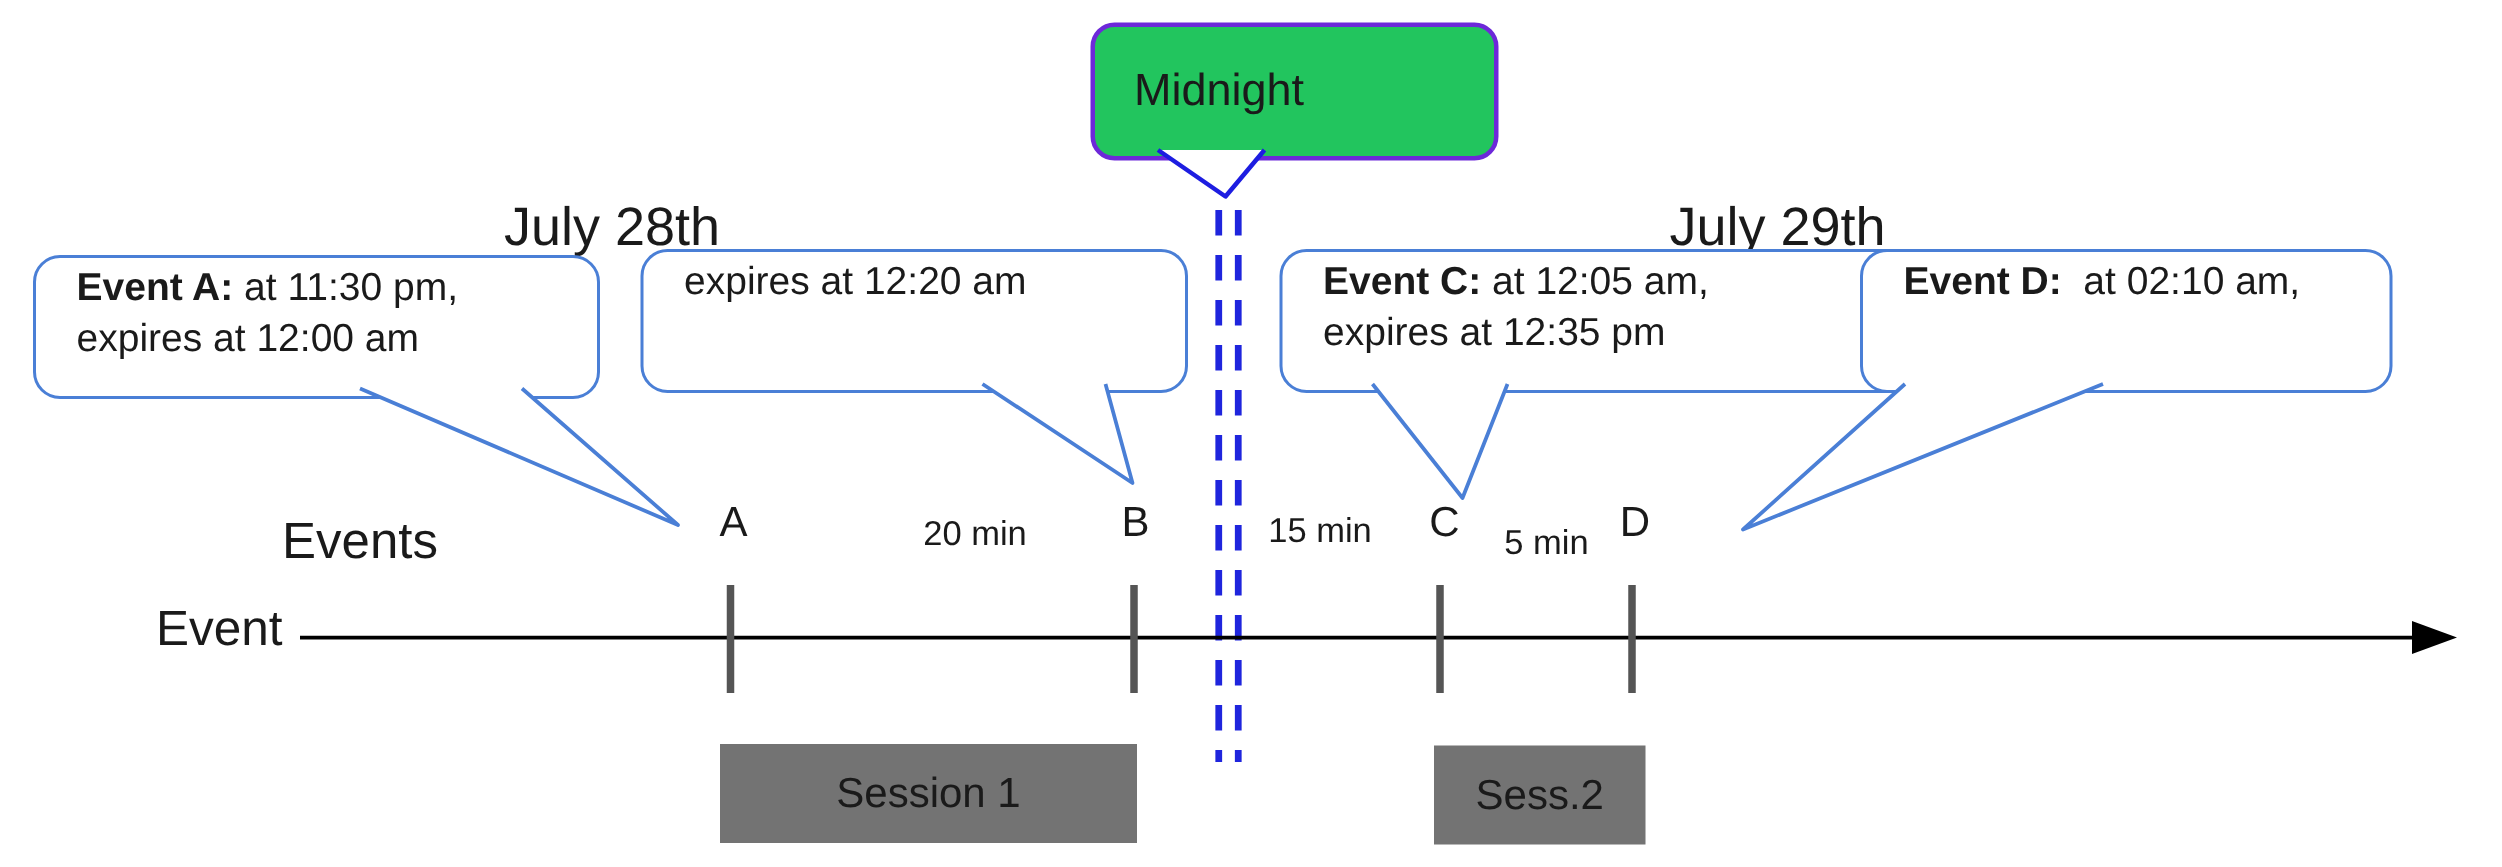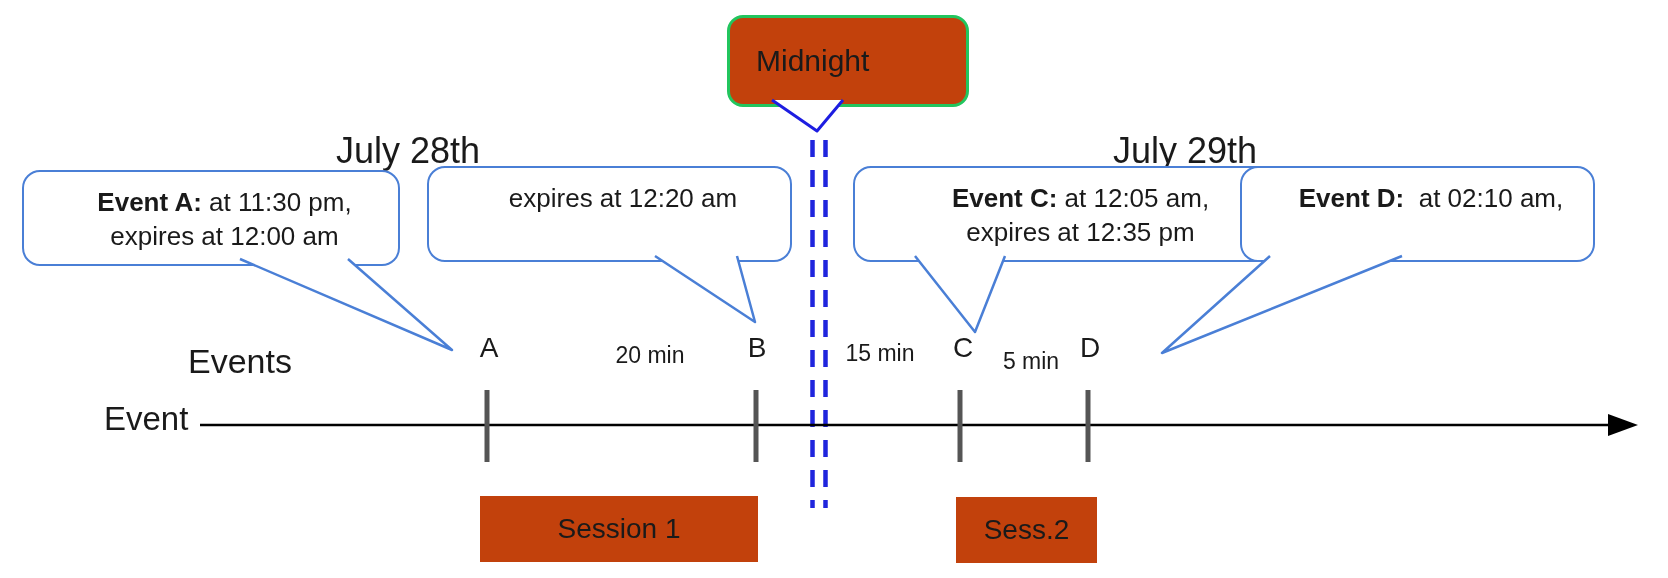--- a/index.html
+++ b/index.html
@@ -18,67 +18,66 @@
     position: absolute;
     font-size: 36px;
     color: #1a1a1a;
     text-align: center;
     white-space: nowrap;
     margin-top: 28px;
   }
   .midnight-bubble {
     position: absolute;
     left: 727px; top: 15px;
-    width: 242px; height: 92px;
-    background: #c2410c;
-    border: 3px solid #22c55e;
+    width: 272px; height: 92px;
+    background: #22c55e;
+    border: 3px solid #6d28d9;
     border-radius: 16px;
     box-sizing: border-box;
     display: flex;
     align-items: center;
     z-index: 1;
   }
   .midnight-bubble .txt {
     font-size: 30px;
     color: #1a1a1a;
     padding-left: 26px;
     white-space: pre;
   }
   .event-bubble {
     position: absolute;
     top: 170px;
     height: 96px;
     background: #ffffff;
     border: 2.5px solid #4a7fd6;
     border-radius: 18px;
     box-sizing: border-box;
-    padding: 13px 0 0 27px;
+    padding: 2px 0 0 27px;
     z-index: 1;
-    text-align: center;
   }
   .event-bubble .line {
     font-size: 26px;
     line-height: 34px;
     color: #1a1a1a;
     white-space: pre;
   }
   .event-bubble .line b { font-weight: bold; }
   .small-label {
     position: absolute;
     color: #1a1a1a;
     white-space: nowrap;
     z-index: 2;
   }
   .events-label { font-size: 34px; }
   .user-label   { font-size: 33px; }
   .tick-label   { font-size: 28px; text-align: center; width: 60px; margin-left: -30px; }
   .interval-label { font-size: 23px; text-align: center; width: 110px; margin-left: -55px; }
   .session-box {
     position: absolute;
-    background: #c2410c;
+    background: #737373;
     display: flex;
     align-items: center;
     justify-content: center;
     font-size: 28px;
     color: #1a1a1a;
     z-index: 2;
   }
   .overlay-svg {
     position: absolute;
     left: 0; top: 0;

